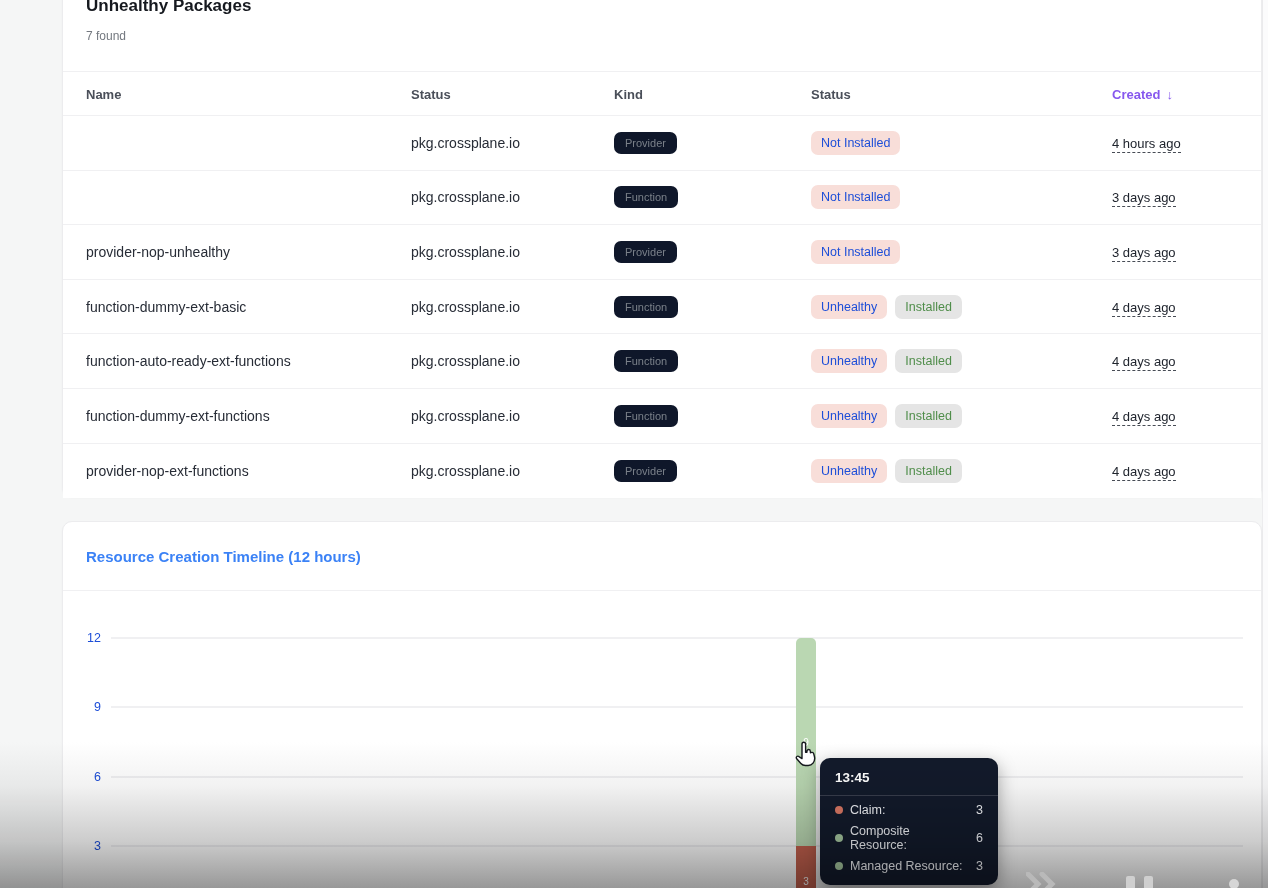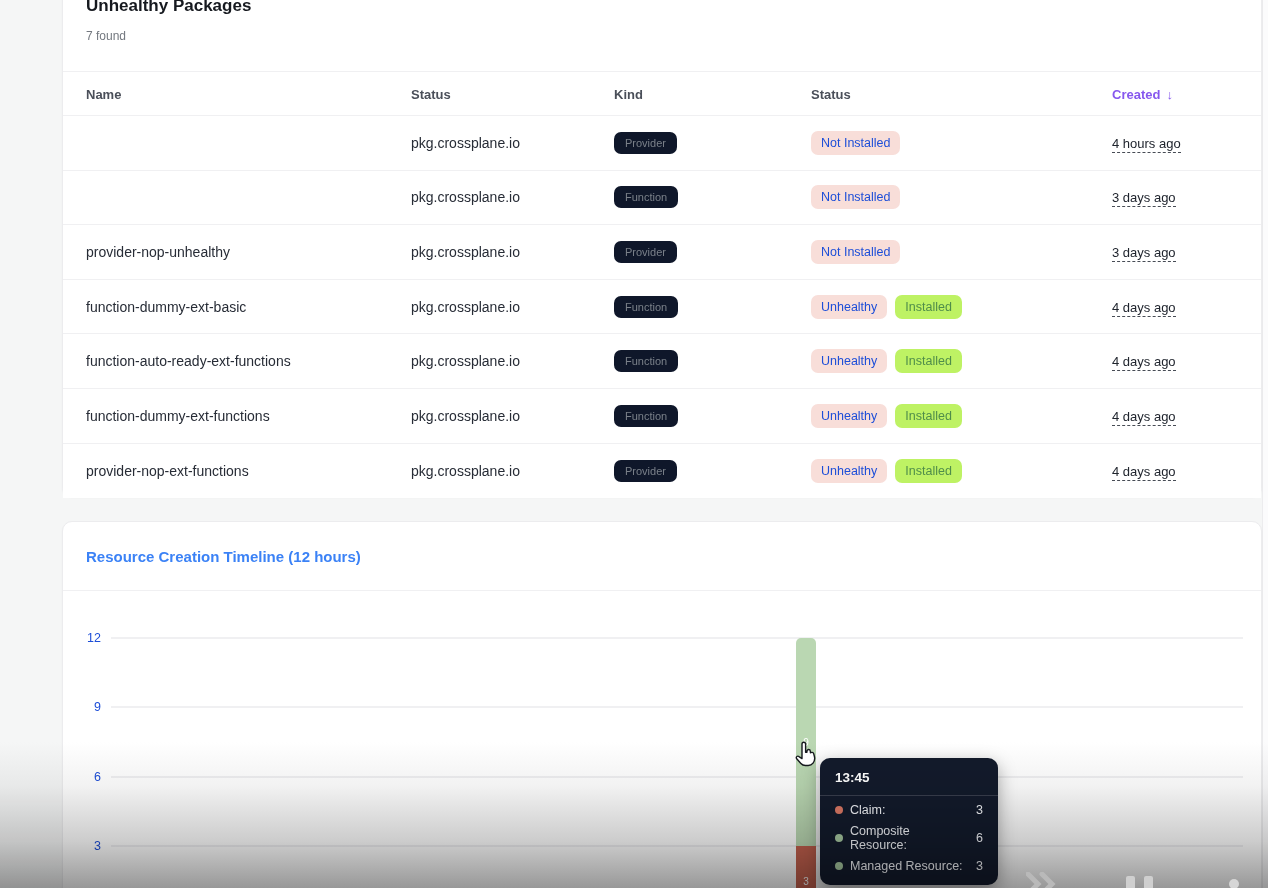--- a/index.html
+++ b/index.html
@@ -41,21 +41,21 @@
   .col-kind    { left:551px;  width:192px; }
   .col-status  { left:748px;  width:296px; }
   .col-created { left:1049px; width:145px; }
 
   .kind-badge {
     display:inline-block; background:#0f172a; color:#7a8089;
     font-size:11px; padding:5px 11px; border-radius:7px;
   }
   .badge { display:inline-block; font-size:12.5px; padding:5px 10px; border-radius:7px; margin-right:8px; }
   .badge.error   { background:#f8ded9; color:#1d4ed8; }
-  .badge.success { background:#bef264; color:#4f8d4a; }
+  .badge.success { background:#e5e5e5; color:#4f8d4a; }
 
   .created-link { font-size:13px; color:#20252e; border-bottom:1px dashed #474c55; padding-bottom:1px; cursor:pointer; }
 
   
   .chart-title { position:absolute; left:23px; top:26px; font-size:15px; font-weight:bold; color:#3b82f6; }
   .chart-divider { position:absolute; left:0; top:68px; width:100%; border-top:1px solid #f0f0f2; }
   .gridline { position:absolute; left:48px; width:1132px; height:2px; background:#f0f0f2; }
   .ytick { position:absolute; left:0; width:38px; text-align:right; font-size:12.5px; color:#1d4ed8; transform:translateY(-50%); }
 
   .bar-seg { position:absolute; width:20px; left:733px; }

